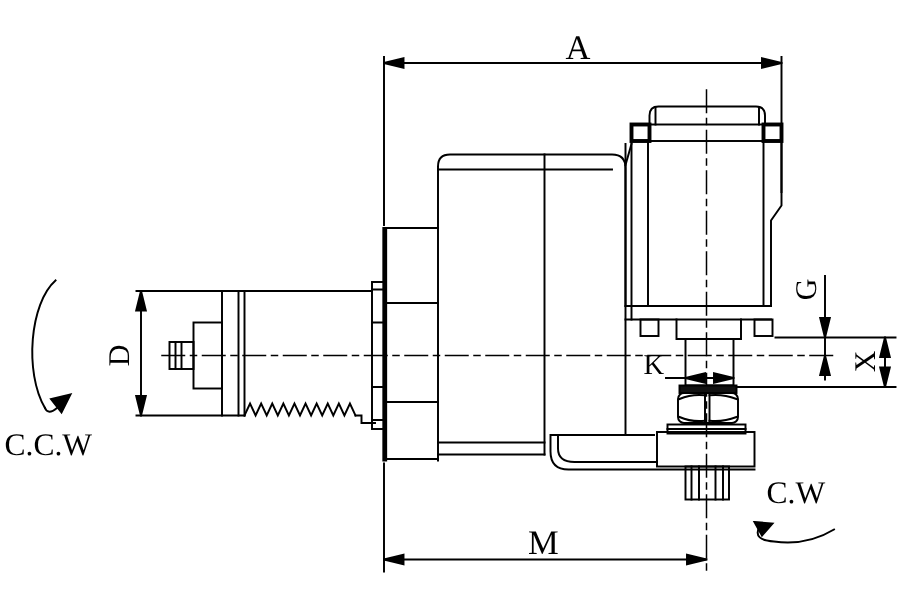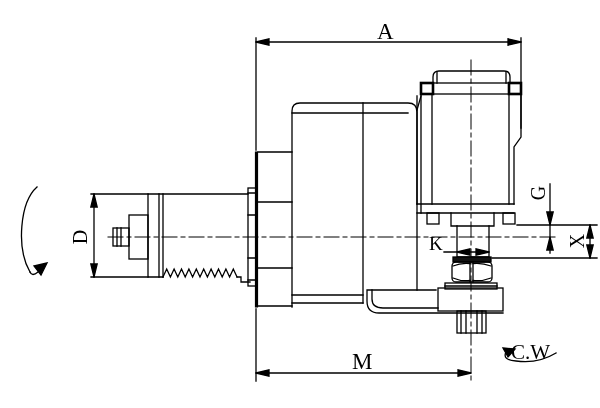--- a/index.html
+++ b/index.html
@@ -137,14 +137,15 @@
       <polygon points="503,348 515,349 508,357" fill="#000"></polygon>
     </g>
   </svg>
 
   <div class="dim-label big" style="left:377px;top:20px;">A</div>
   <div class="dim-label rot" style="left:70px;top:226px;width:22px;height:22px;text-align:center;">D</div>
   <div class="dim-label rot" style="left:528px;top:182px;width:22px;height:22px;text-align:center;">G</div>
   <div class="dim-label mid" style="left:429px;top:234px;">K</div>
   <div class="dim-label rot" style="left:567px;top:230px;width:22px;height:22px;text-align:center;">X</div>
   <div class="dim-label big" style="left:352px;top:350px;">M</div>
-  <div class="dim-label rotword" style="left:511px;top:342px;">C.W</div>
+  <div class="dim-label rotword" style="left:3px;top:286px;">C.C.W</div>
+  <div class="dim-label rotword" style="left:511px;top:318px;">C.W</div>
 </div>
 
 </body></html>

